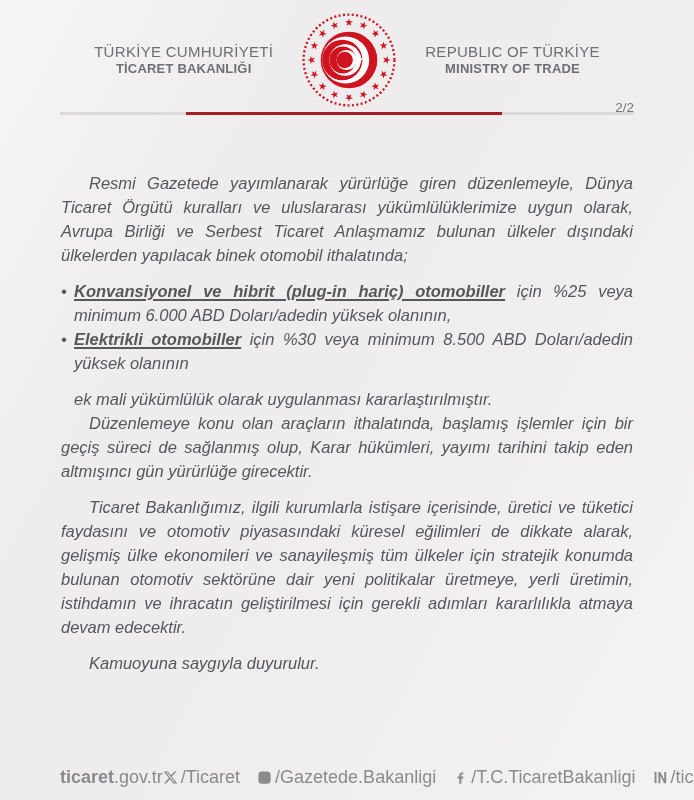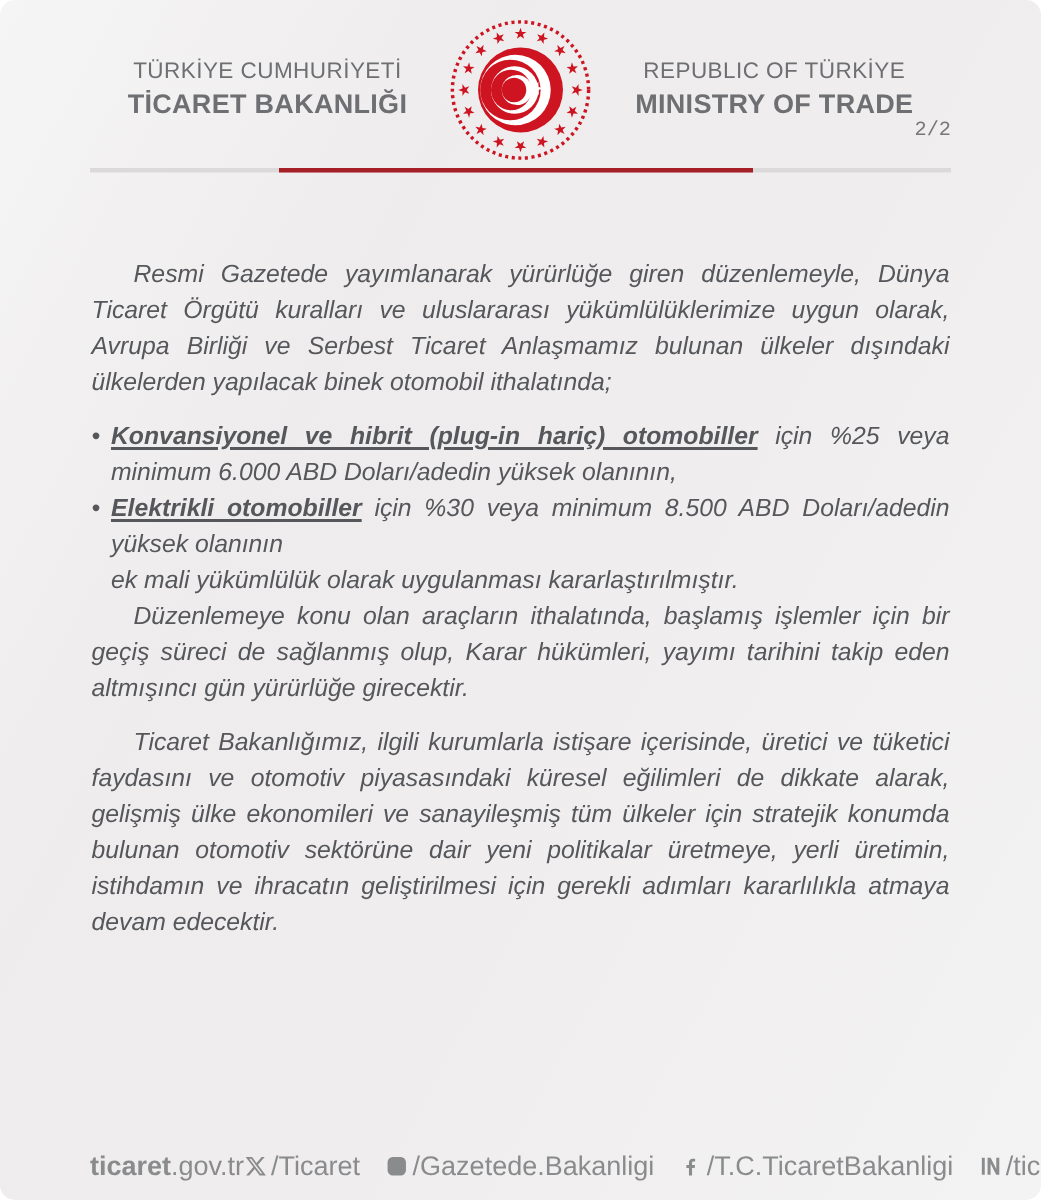--- a/index.html
+++ b/index.html
@@ -5,51 +5,50 @@
   html,body{margin:0;padding:0;}
   body{
     width:694px;height:800px;overflow:hidden;
     font-family:"Liberation Sans", sans-serif;
     -webkit-font-smoothing:antialiased;
   }
   .page{
     position:relative;width:694px;height:800px;
     background:linear-gradient(118deg,#f6f5f5 0%,#eeecec 30%,#efedee 55%,#f4f3f3 100%);
     color:#56575b;
-    border-radius:10px;
   }
   
   .header{
     position:absolute;top:12px;left:0;right:0;
     display:flex;justify-content:center;align-items:center;gap:28px;
   }
   .org-block{text-align:center;color:#6e6f72;line-height:1.25;letter-spacing:.3px;}
   .org-block .l1{font-size:15px;font-weight:400;}
-  .org-block .l2{font-size:18px;font-weight:700;letter-spacing:.2px;}
+  .org-block .l2{font-size:13px;font-weight:700;letter-spacing:.2px;}
   .emblem{width:96px;height:96px;flex:0 0 96px;}
   .page-indicator{
-    position:absolute;top:80px;right:60px;
-    font-size:13.5px;color:#77787a;font-family:Liberation Mono, monospace;
+    position:absolute;top:100px;right:60px;
+    font-size:13.5px;color:#77787a;
   }
   .divider{
     position:absolute;top:112px;left:60px;right:60px;height:3px;
     background:#dbd9da;
   }
   .divider-red{
     position:absolute;top:0;left:126px;width:316px;height:3px;
     background:#a71f26;
   }
   
   .content{
     position:absolute;top:116px;left:61px;right:61px;
     font-size:16.5px;line-height:24px;color:#56575b;font-style:italic;
   }
   .para{margin:0 0 12px;text-indent:28px;text-align:justify;}
   .para.first{margin-top:55px;}
-  .bullets{margin:0 0 0 13px;padding:0;}
+  .bullets{margin:0 0 12px 13px;padding:0;}
   .bullets li{list-style:none;position:relative;text-align:justify;margin:0;}
   .bullets li::before{content:"\2022";position:absolute;left:-13px;top:0;}
   .lead{font-weight:700;text-decoration:underline;text-decoration-thickness:1.5px;text-underline-offset:2px;}
   .hang{margin:0 0 0;padding-left:13px;text-align:left;}
   .closing{margin:4px 0 0;text-indent:28px;}
   
   .footer{
     position:absolute;left:60px;right:48px;bottom:12px;
     display:flex;justify-content:space-between;align-items:center;
     color:#8a8b8d;font-size:18px;
@@ -123,20 +122,21 @@
       <li><span class="lead">Konvansiyonel ve hibrit (plug-in hariç) otomobiller</span><span> için %25 veya minimum 6.000 ABD Doları/adedin yüksek olanının,</span></li>
       <li><span class="lead">Elektrikli otomobiller</span><span> için %30 veya minimum 8.500 ABD Doları/adedin yüksek olanının</span></li>
     </ul>
 
     <p class="hang">ek mali yükümlülük olarak uygulanması kararlaştırılmıştır.</p>
 
     <p class="para">Düzenlemeye konu olan araçların ithalatında, başlamış işlemler için bir geçiş süreci de sağlanmış olup, Karar hükümleri, yayımı tarihini takip eden altmışıncı gün yürürlüğe girecektir.</p>
 
     <p class="para">Ticaret Bakanlığımız, ilgili kurumlarla istişare içerisinde, üretici ve tüketici faydasını ve otomotiv piyasasındaki küresel eğilimleri de dikkate alarak, gelişmiş ülke ekonomileri ve sanayileşmiş tüm ülkeler için stratejik konumda bulunan otomotiv sektörüne dair yeni politikalar üretmeye, yerli üretimin, istihdamın ve ihracatın geliştirilmesi için gerekli adımları kararlılıkla atmaya devam edecektir.</p>
 
+    <p class="closing">Kamuoyuna saygıyla duyurulur.</p>
   </div>
 
   <div class="footer">
     <div class="website"><span class="w-bold">ticaret</span><span>.gov.tr</span></div>
 
     <div class="socials">
 
       <div class="social">
         <svg viewBox="0 0 24 24">
             <path d="M18.244 2.25h3.308l-7.227 8.26 8.502 11.24H16.17l-5.214-6.817L4.99 21.75H1.68l7.73-8.835L1.254 2.25H8.08l4.713 6.231zM17.083 19.77h1.833L7.084 4.126H5.117z"></path>

